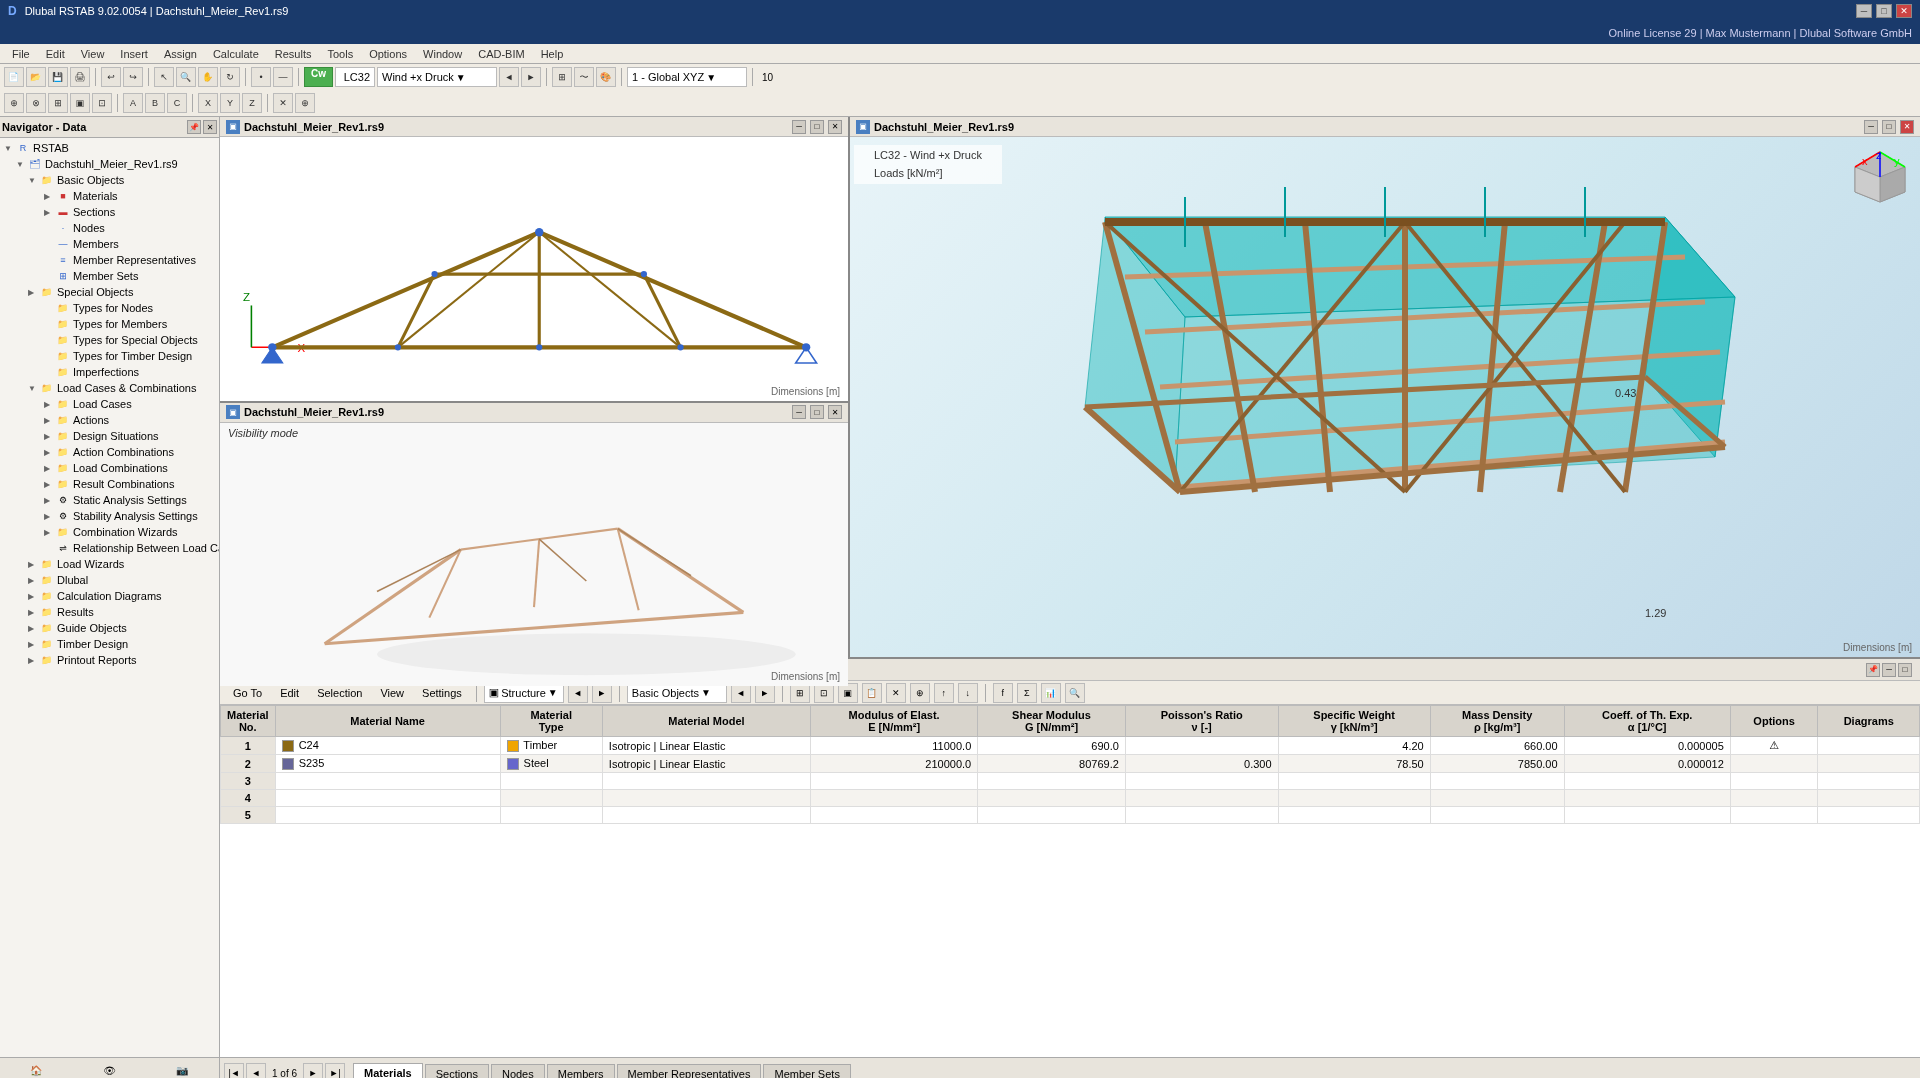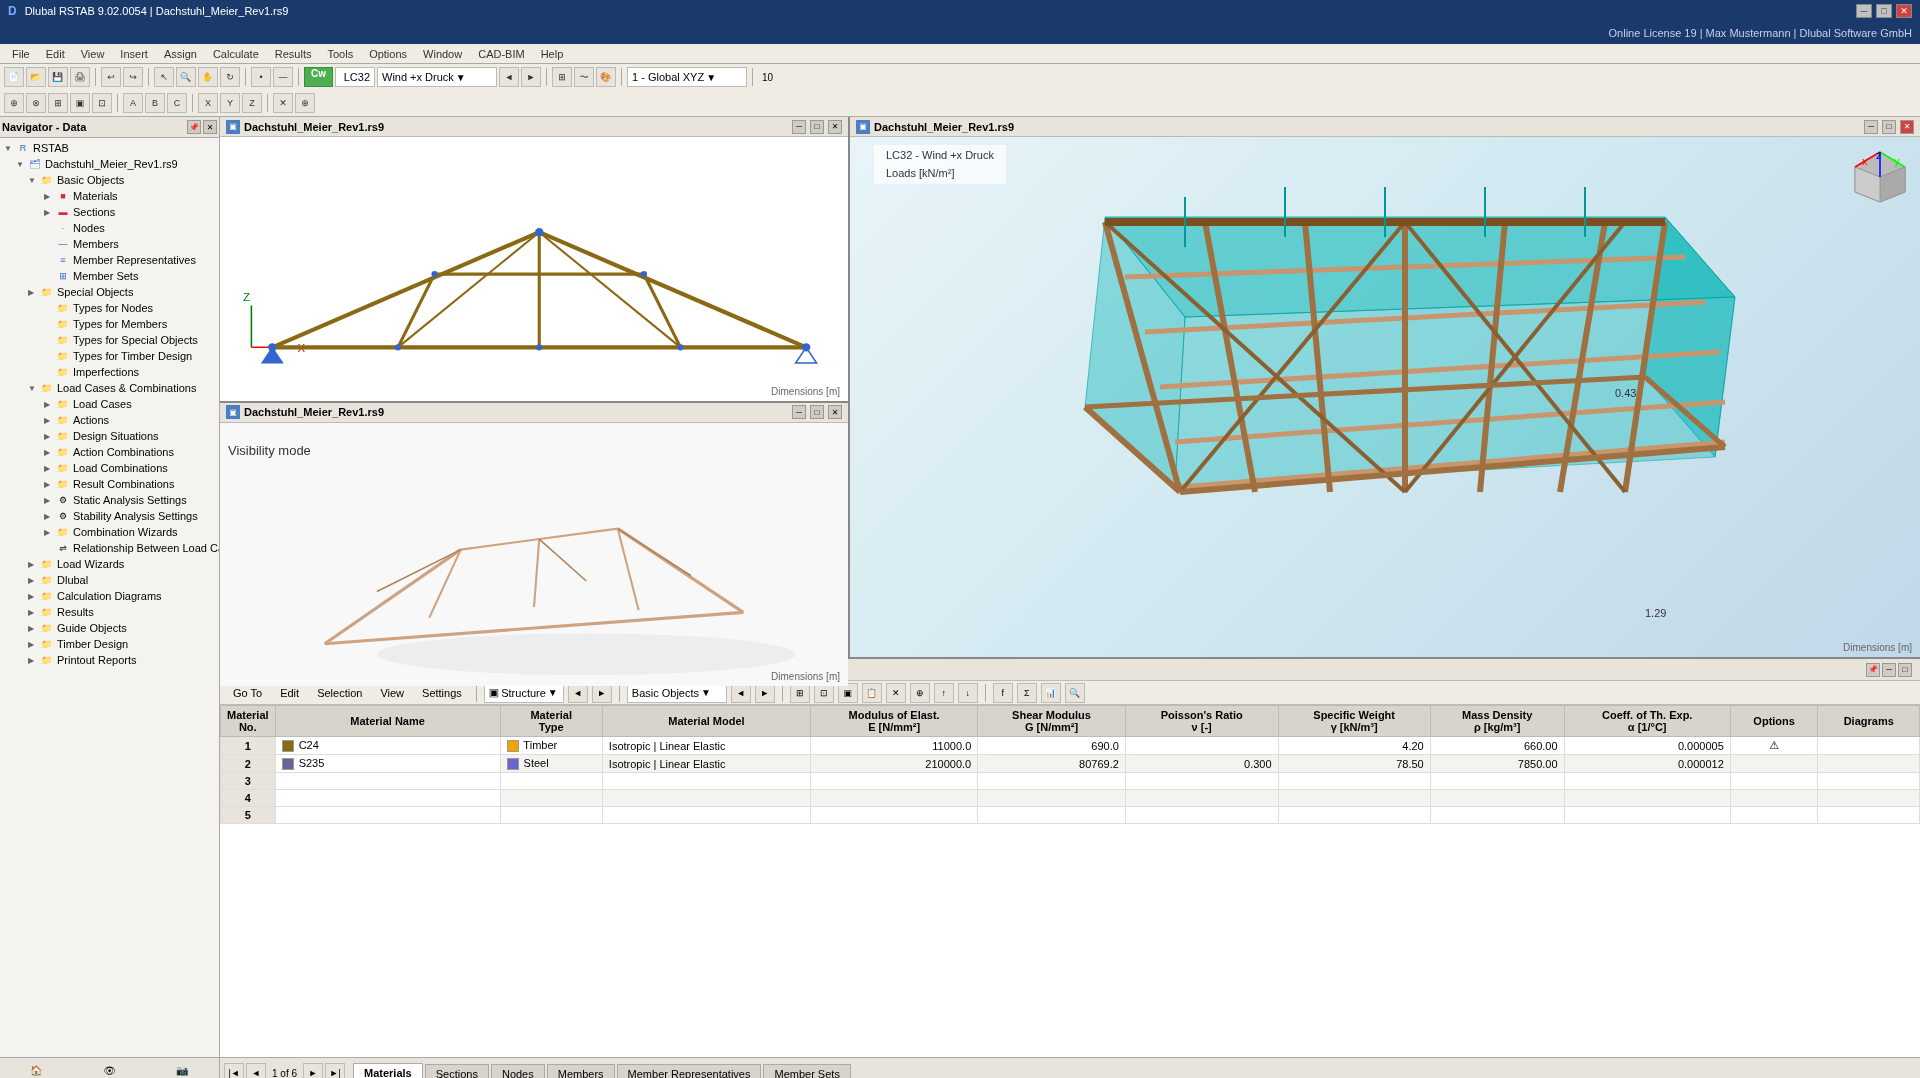--- a/index.html
+++ b/index.html
@@ -85,21 +85,21 @@
     <span>Dlubal RSTAB 9.02.0054 | Dachstuhl_Meier_Rev1.rs9</span>
   </div>
   <div class="title-bar-controls">
     <div class="title-btn">─</div>
     <div class="title-btn">□</div>
     <div class="title-btn" style="background:#cc4444;color:white">✕</div>
   </div>
 </div>
 
 <div class="online-bar">
-  <span>Online License 19 | Max Mustermann | Dlubal Software GmbH</span>
+  <span>Online License 29 | Max Mustermann | Dlubal Software GmbH</span>
 </div>
 
 <div class="menu-bar">
   <span class="menu-item">File</span>
   <span class="menu-item">Edit</span>
   <span class="menu-item">View</span>
   <span class="menu-item">Insert</span>
   <span class="menu-item">Assign</span>
   <span class="menu-item">Calculate</span>
   <span class="menu-item">Results</span>
@@ -417,21 +417,21 @@
 
         <div style="flex:1; background:white; display:flex; flex-direction:column;">
           <div class="viewport-title-bar">
             <div class="viewport-title-icon">▣</div>
             <span class="viewport-title-text">Dachstuhl_Meier_Rev1.rs9</span>
             <div class="viewport-ctrl">─</div>
             <div class="viewport-ctrl">□</div>
             <div class="viewport-ctrl">✕</div>
           </div>
           <div style="flex:1; position:relative; overflow:hidden; background:#f8f8f8;">
-            <div style="position:absolute; top:20px; left:8px; font-size:13px; color:#333;">Visibility mode</div>
+            <div style="position:absolute; top:4px; left:8px; font-size:11px; color:#333;font-style:italic;">Visibility mode</div>
             
             <svg viewBox="0 0 600 250" width="100%" height="100%">
 
               <g opacity="0.85">
 
                 <ellipse cx="350" cy="220" rx="200" ry="20" fill="rgba(0,0,0,0.05)"></ellipse>
 
                 <line x1="100" y1="210" x2="500" y2="180" stroke="#c8956c" stroke-width="3"></line>
                 <line x1="100" y1="210" x2="230" y2="120" stroke="#c8956c" stroke-width="3"></line>
                 <line x1="500" y1="180" x2="380" y2="100" stroke="#c8956c" stroke-width="3"></line>
@@ -453,21 +453,21 @@
       <div style="flex:1; background:#f0f0f0; display:flex; flex-direction:column;">
         <div class="right-viewport-title-bar">
           <div class="viewport-title-icon">▣</div>
           <span class="viewport-title-text">Dachstuhl_Meier_Rev1.rs9</span>
           <div class="viewport-ctrl">─</div>
           <div class="viewport-ctrl">□</div>
           <div class="viewport-ctrl" style="background:#cc4444;color:white;">✕</div>
         </div>
         <div style="flex:1; position:relative; overflow:hidden; background: linear-gradient(135deg, #e8f4f8 0%, #d0e8f0 50%, #c0d8e8 100%);">
           
-          <div style="position:absolute; top:8px; left:24px; font-size:11px; color:#333; line-height:1.6; background:rgba(255,255,255,0.7); padding:2px 12px;">
+          <div style="position:absolute; top:8px; left:4px; font-size:11px; color:#333; line-height:1.6; background:rgba(255,255,255,0.7); padding:2px 20px;">
             <div>LC32 - Wind +x Druck</div>
             <div>Loads [kN/m²]</div>
           </div>
 
           
           <svg viewBox="0 0 800 520" width="100%" height="100%">
 
             <polygon points="120,80 680,80 750,160 200,180" fill="rgba(0,180,180,0.55)" stroke="rgba(0,160,160,0.8)" stroke-width="1"></polygon>
             <polygon points="680,80 750,160 730,320 660,240" fill="rgba(0,180,180,0.45)" stroke="rgba(0,160,160,0.7)" stroke-width="1"></polygon>
             <polygon points="120,80 200,180 190,350 100,270" fill="rgba(0,180,180,0.4)" stroke="rgba(0,160,160,0.6)" stroke-width="1"></polygon>

